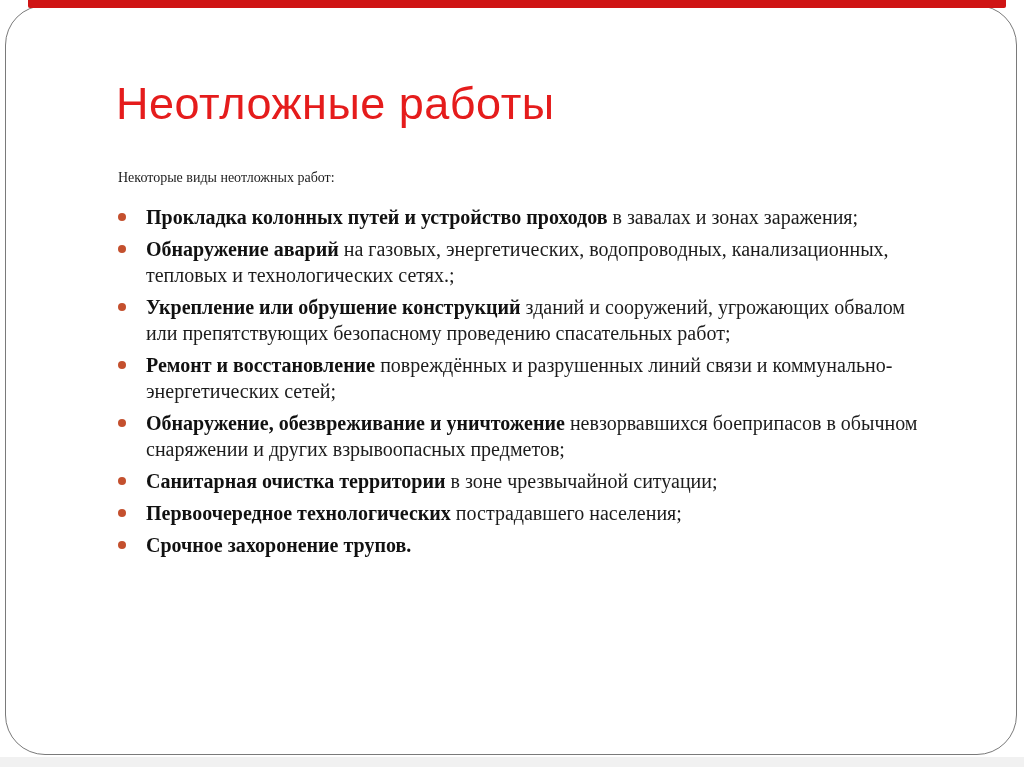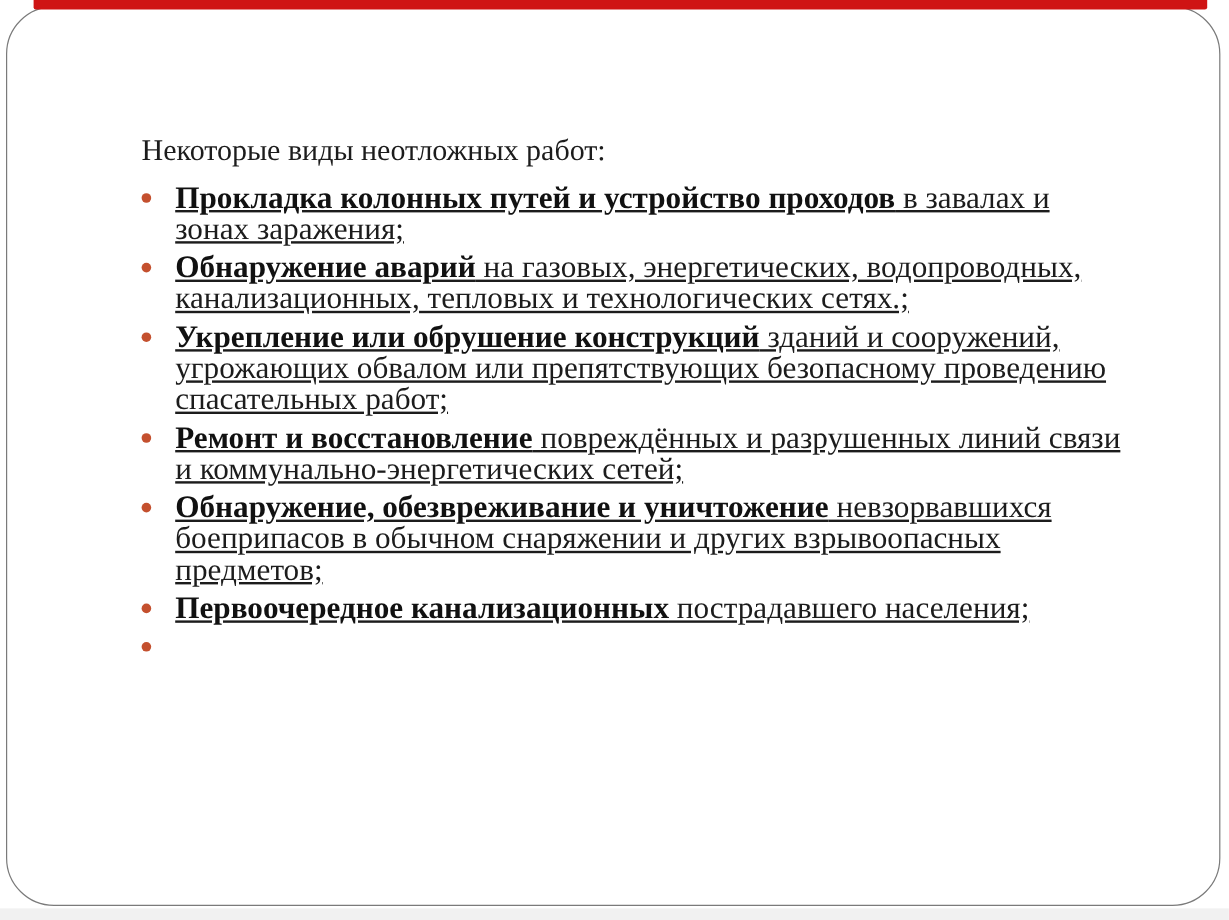--- a/index.html
+++ b/index.html
@@ -49,38 +49,37 @@
     margin: 0;
     font-family: "Liberation Sans", sans-serif;
     font-weight: 400;
     font-size: 45px;
     line-height: 52px;
     color: var(--title, #e51c1c);
     letter-spacing: 0.5px;
   }
   p.intro {
     margin: 36px 0 0 2px;
-    font-size: 25px;
+    font-size: 14px;
     line-height: 24px;
     color: var(--text, #1c1c1c);
   }
   ul.bullets {
     list-style: none;
     margin: 14px 0 0 0;
     padding: 0;
     width: 822px;
   }
   ul.bullets li {
     position: relative;
     padding-left: 30px;
     margin: 0 0 6px 0;
-    font-size: 26px;
+    font-size: 20px;
     line-height: 26px;
     color: var(--text, #1c1c1c);
-    text-decoration: underline;
   }
   ul.bullets li .dot {
     position: absolute;
     left: 2px;
     top: 9px;
     width: 8px;
     height: 8px;
     border-radius: 50%;
     background: var(--bullet, #c4502e);
   }
@@ -90,20 +89,21 @@
   }
 </style>
 </head>
 <body>
 
 <div class="accent-bar"></div>
 
 <div class="frame">
   <div class="content">
 
+    <h1 class="title">Неотложные работы</h1>
 
     <p class="intro">Некоторые виды неотложных работ:</p>
 
     <ul class="bullets">
       <li>
         <span class="dot"></span>
         <span><b>Прокладка колонных путей и устройство проходов</b><span> в завалах и зонах заражения;</span></span>
       </li>
       <li>
         <span class="dot"></span>
@@ -116,23 +116,28 @@
       <li>
         <span class="dot"></span>
         <span><b>Ремонт и восстановление</b><span> повреждённых и разрушенных линий связи и коммунально-энергетических сетей;</span></span>
       </li>
       <li>
         <span class="dot"></span>
         <span><b>Обнаружение, обезвреживание и уничтожение</b><span> невзорвавшихся боеприпасов в обычном снаряжении и других взрывоопасных предметов;</span></span>
       </li>
       <li>
         <span class="dot"></span>
-        <span><b>Первоочередное канализационных</b><span> пострадавшего населения;</span></span>
+        <span><b>Санитарная очистка территории</b><span> в зоне чрезвычайной ситуации;</span></span>
       </li>
       <li>
         <span class="dot"></span>
+        <span><b>Первоочередное технологических</b><span> пострадавшего населения;</span></span>
+      </li>
+      <li>
+        <span class="dot"></span>
+        <span><b>Срочное захоронение трупов.</b><span></span></span>
       </li>
     </ul>
 
   </div>
 </div>
 
 <div class="below-frame"></div>
 
 </body></html>

